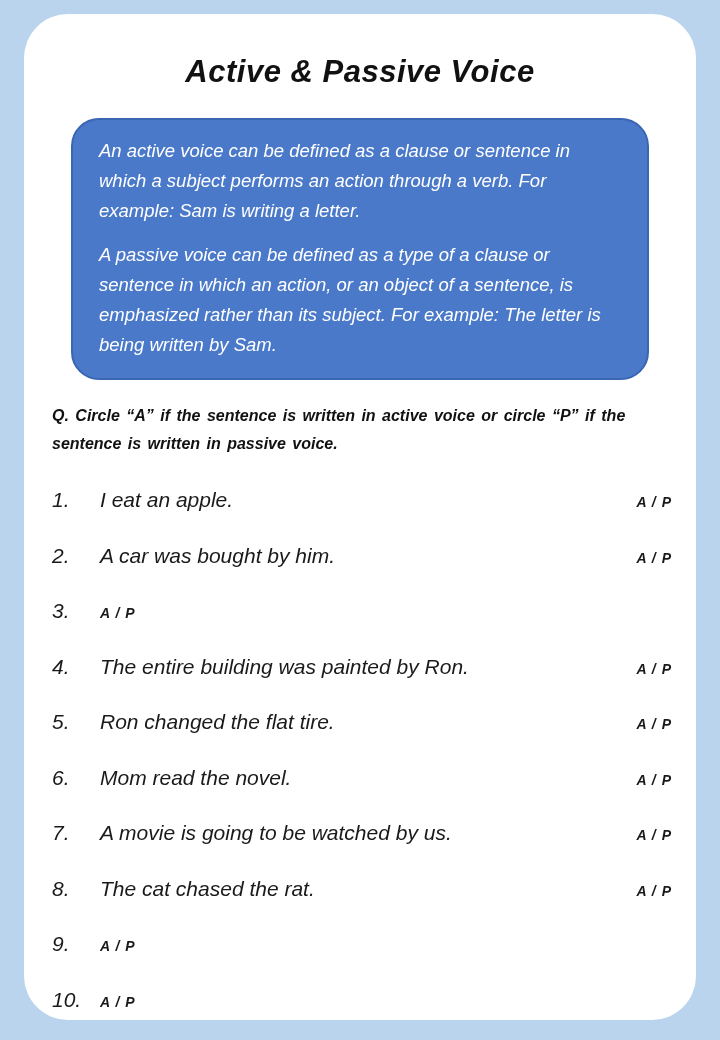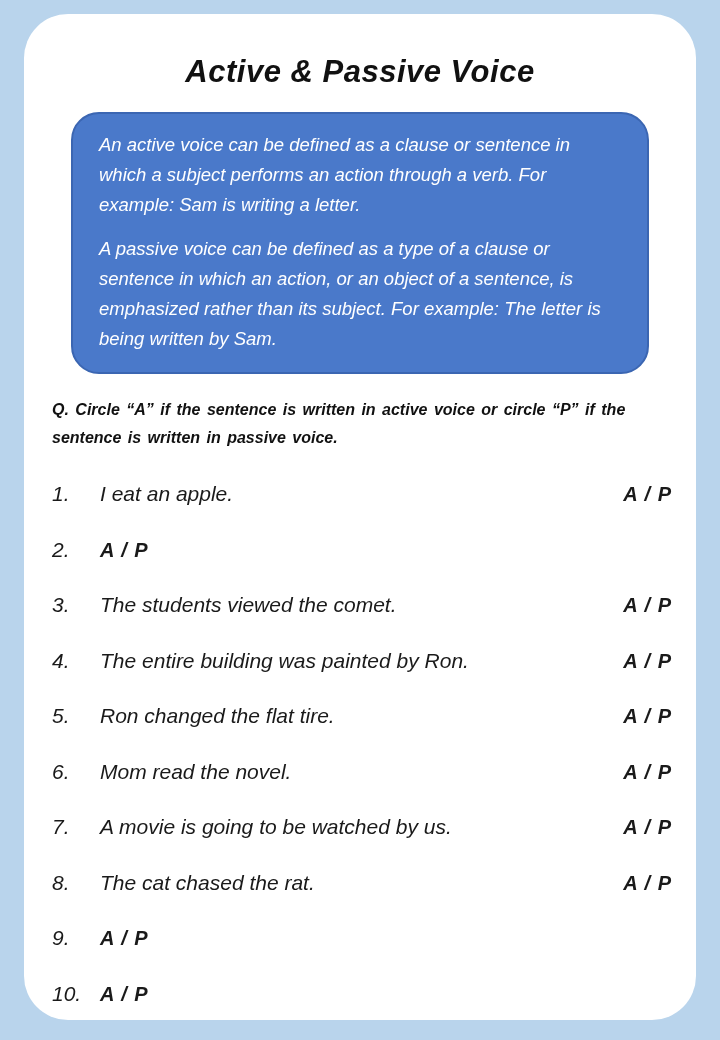--- a/index.html
+++ b/index.html
@@ -21,21 +21,21 @@
     font-style: italic;
   }
   .title {
     text-align: center;
     font-size: 31px;
     font-weight: 700;
     color: #111111;
     letter-spacing: 0.5px;
   }
   .info-box {
-    margin: 22px 23px 0 23px;
+    margin: 28px 23px 0 23px;
     background: #4a79ca;
     border: 2px solid #3b66b2;
     border-radius: 28px;
     padding: 16px 26px 18px 26px;
     color: #ffffff;
   }
   .info-box p {
     font-size: 18.5px;
     line-height: 30px;
   }
@@ -62,21 +62,21 @@
   }
   .num {
     flex: 0 0 48px;
   }
   .sentence {
     flex: 1;
   }
   .ap {
     flex: 0 0 auto;
     font-weight: 700;
-    font-size: 20px;
+    font-size: 14px;
     letter-spacing: 1px;
     cursor: pointer;
   }
 </style>
 </head>
 <body>
 
 <div class="page">
 
   <h1 class="title">Active &amp; Passive Voice</h1>
@@ -91,26 +91,26 @@
   <div class="list">
 
       <div class="row">
         <span class="num">1.</span>
         <span class="sentence">I eat an apple.</span>
         <span class="ap">A / P</span>
       </div>
 
       <div class="row">
         <span class="num">2.</span>
+        <span class="sentence">A car was bought by him.</span>
         <span class="ap">A / P</span>
       </div>
 
       <div class="row">
         <span class="num">3.</span>
-        <span class="sentence">The students viewed the comet.</span>
         <span class="ap">A / P</span>
       </div>
 
       <div class="row">
         <span class="num">4.</span>
         <span class="sentence">The entire building was painted by Ron.</span>
         <span class="ap">A / P</span>
       </div>
 
       <div class="row">

